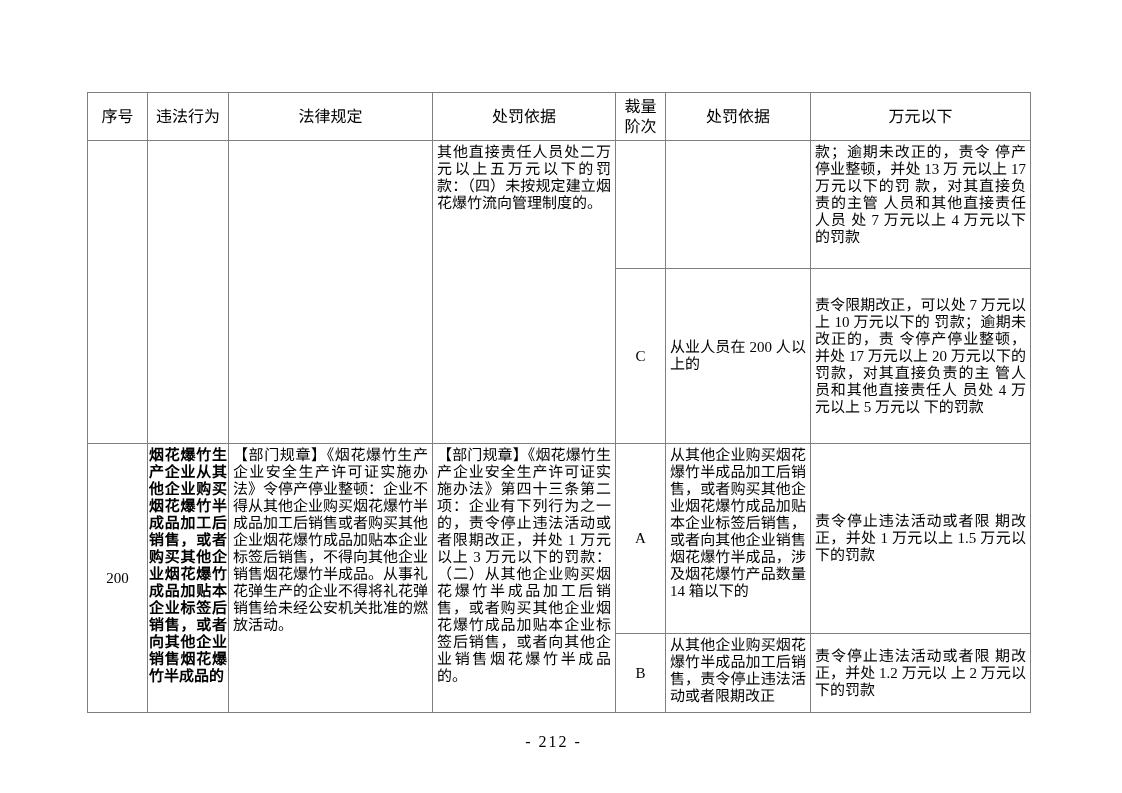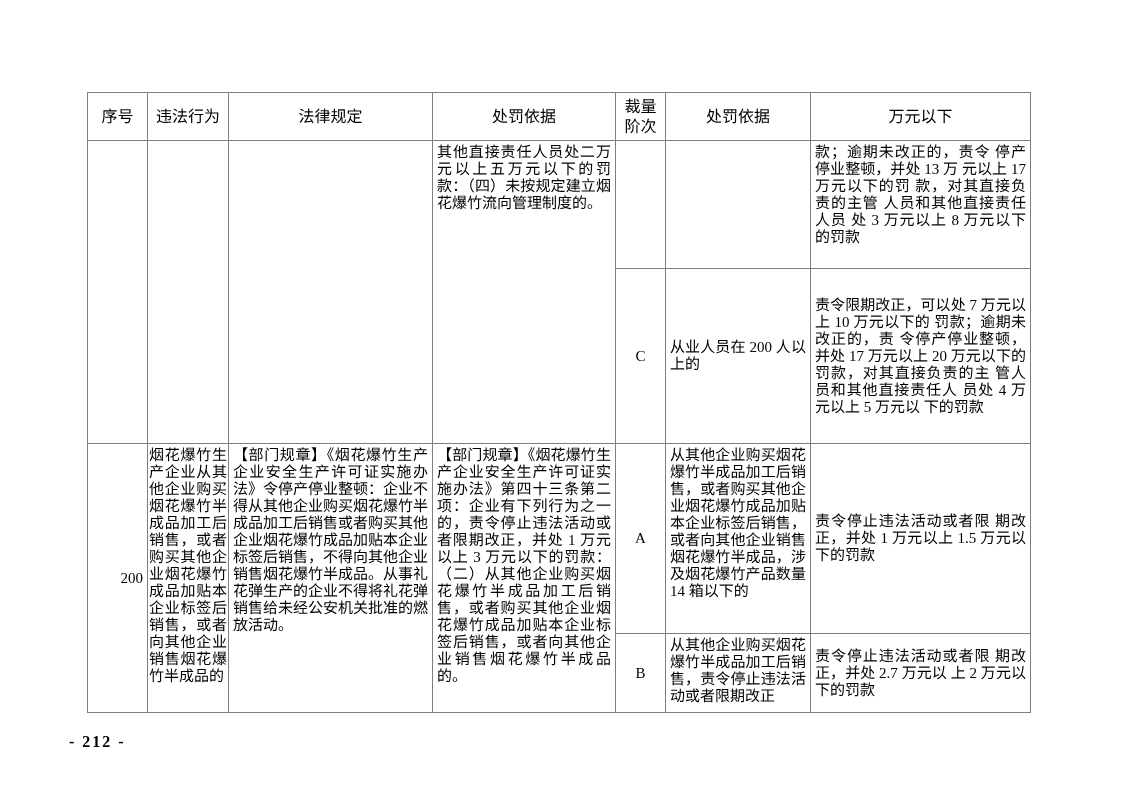--- a/index.html
+++ b/index.html
@@ -44,33 +44,33 @@
     line-height: 20px;
     padding: 2px 2px;
   }
   tr.h-header { height: 48px; }
   tr.r1a { height: 128px; }
   tr.r1b { height: 175px; }
   tr.r2a { height: 190px; }
   tr.r2b { height: 79px; }
 
   td.v-top { vertical-align: top; }
-  td.center { text-align: right; }
+  td.center { text-align: center; }
   td.justify { text-align: justify; text-align-last: left; }
-  td.c-behavior { padding: 3px 1px; }
+  td.c-behavior { padding: 3px 1px; font-weight: bold; }
   td.c-level { text-align: center; vertical-align: middle; }
 
   .page-footer {
     position: absolute;
-    left: 69px;
+    left: 82px;
     top: 733px;
     width: 943px;
+    text-align: center;
     font-size: 16px;
     letter-spacing: 2px;
-    font-weight: bold;
   }
 </style>
 </head>
 <body>
 
 <div class="page">
 
   <table class="doc-table">
     <colgroup>
       <col style="width:60px">
@@ -93,39 +93,39 @@
       </tr>
     </thead>
     <tbody>
       <tr class="r1a">
         <td rowspan="2" class="center"></td>
         <td rowspan="2" class="c-behavior v-top justify"></td>
         <td rowspan="2" class="v-top justify"></td>
         <td rowspan="2" class="v-top justify">其他直接责任人员处二万元以上五万元以下的罚款：（四）未按规定建立烟花爆竹流向管理制度的。</td>
         <td class="c-level"></td>
         <td class="v-top justify"></td>
-        <td class="v-top justify">款；逾期未改正的，责令 停产停业整顿，并处 13 万 元以上 17 万元以下的罚 款，对其直接负责的主管 人员和其他直接责任人员 处 3 万元以上 8 万元以下 的罚款</td>
+        <td class="v-top justify">款；逾期未改正的，责令 停产停业整顿，并处 13 万 元以上 17 万元以下的罚 款，对其直接负责的主管 人员和其他直接责任人员 处 7 万元以上 4 万元以下 的罚款</td>
       </tr>
       <tr class="r1b">
         <td class="c-level">C</td>
         <td class="justify">从业人员在 200 人以上的</td>
         <td class="justify">责令限期改正，可以处 7 万元以上 10 万元以下的 罚款；逾期未改正的，责 令停产停业整顿，并处 17 万元以上 20 万元以下的 罚款，对其直接负责的主 管人员和其他直接责任人 员处 4 万元以上 5 万元以 下的罚款</td>
       </tr>
       <tr class="r2a">
         <td rowspan="2" class="center">200</td>
         <td rowspan="2" class="c-behavior v-top justify">烟花爆竹生产企业从其他企业购买烟花爆竹半成品加工后销售，或者购买其他企业烟花爆竹成品加贴本企业标签后销售，或者向其他企业销售烟花爆竹半成品的</td>
         <td rowspan="2" class="v-top justify">【部门规章】《烟花爆竹生产企业安全生产许可证实施办法》令停产停业整顿：企业不得从其他企业购买烟花爆竹半成品加工后销售或者购买其他企业烟花爆竹成品加贴本企业标签后销售，不得向其他企业销售烟花爆竹半成品。从事礼花弹生产的企业不得将礼花弹销售给未经公安机关批准的燃放活动。</td>
         <td rowspan="2" class="v-top justify">【部门规章】《烟花爆竹生产企业安全生产许可证实施办法》第四十三条第二项：企业有下列行为之一的，责令停止违法活动或者限期改正，并处 1 万元以上 3 万元以下的罚款：（二）从其他企业购买烟花爆竹半成品加工后销售，或者购买其他企业烟花爆竹成品加贴本企业标签后销售，或者向其他企业销售烟花爆竹半成品的。</td>
         <td class="c-level">A</td>
         <td class="v-top justify">从其他企业购买烟花爆竹半成品加工后销售，或者购买其他企业烟花爆竹成品加贴本企业标签后销售，或者向其他企业销售烟花爆竹半成品，涉及烟花爆竹产品数量 14 箱以下的</td>
         <td class="justify">责令停止违法活动或者限 期改正，并处 1 万元以上 1.5 万元以下的罚款</td>
       </tr>
       <tr class="r2b">
         <td class="c-level">B</td>
         <td class="v-top justify">从其他企业购买烟花爆竹半成品加工后销售，责令停止违法活动或者限期改正</td>
-        <td class="justify">责令停止违法活动或者限 期改正，并处 2.7 万元以 上 2 万元以下的罚款</td>
+        <td class="justify">责令停止违法活动或者限 期改正，并处 1.2 万元以 上 2 万元以下的罚款</td>
       </tr>
     </tbody>
   </table>
 
   <div class="page-footer">- 212 -</div>
 
 </div>
 
 </body></html>

